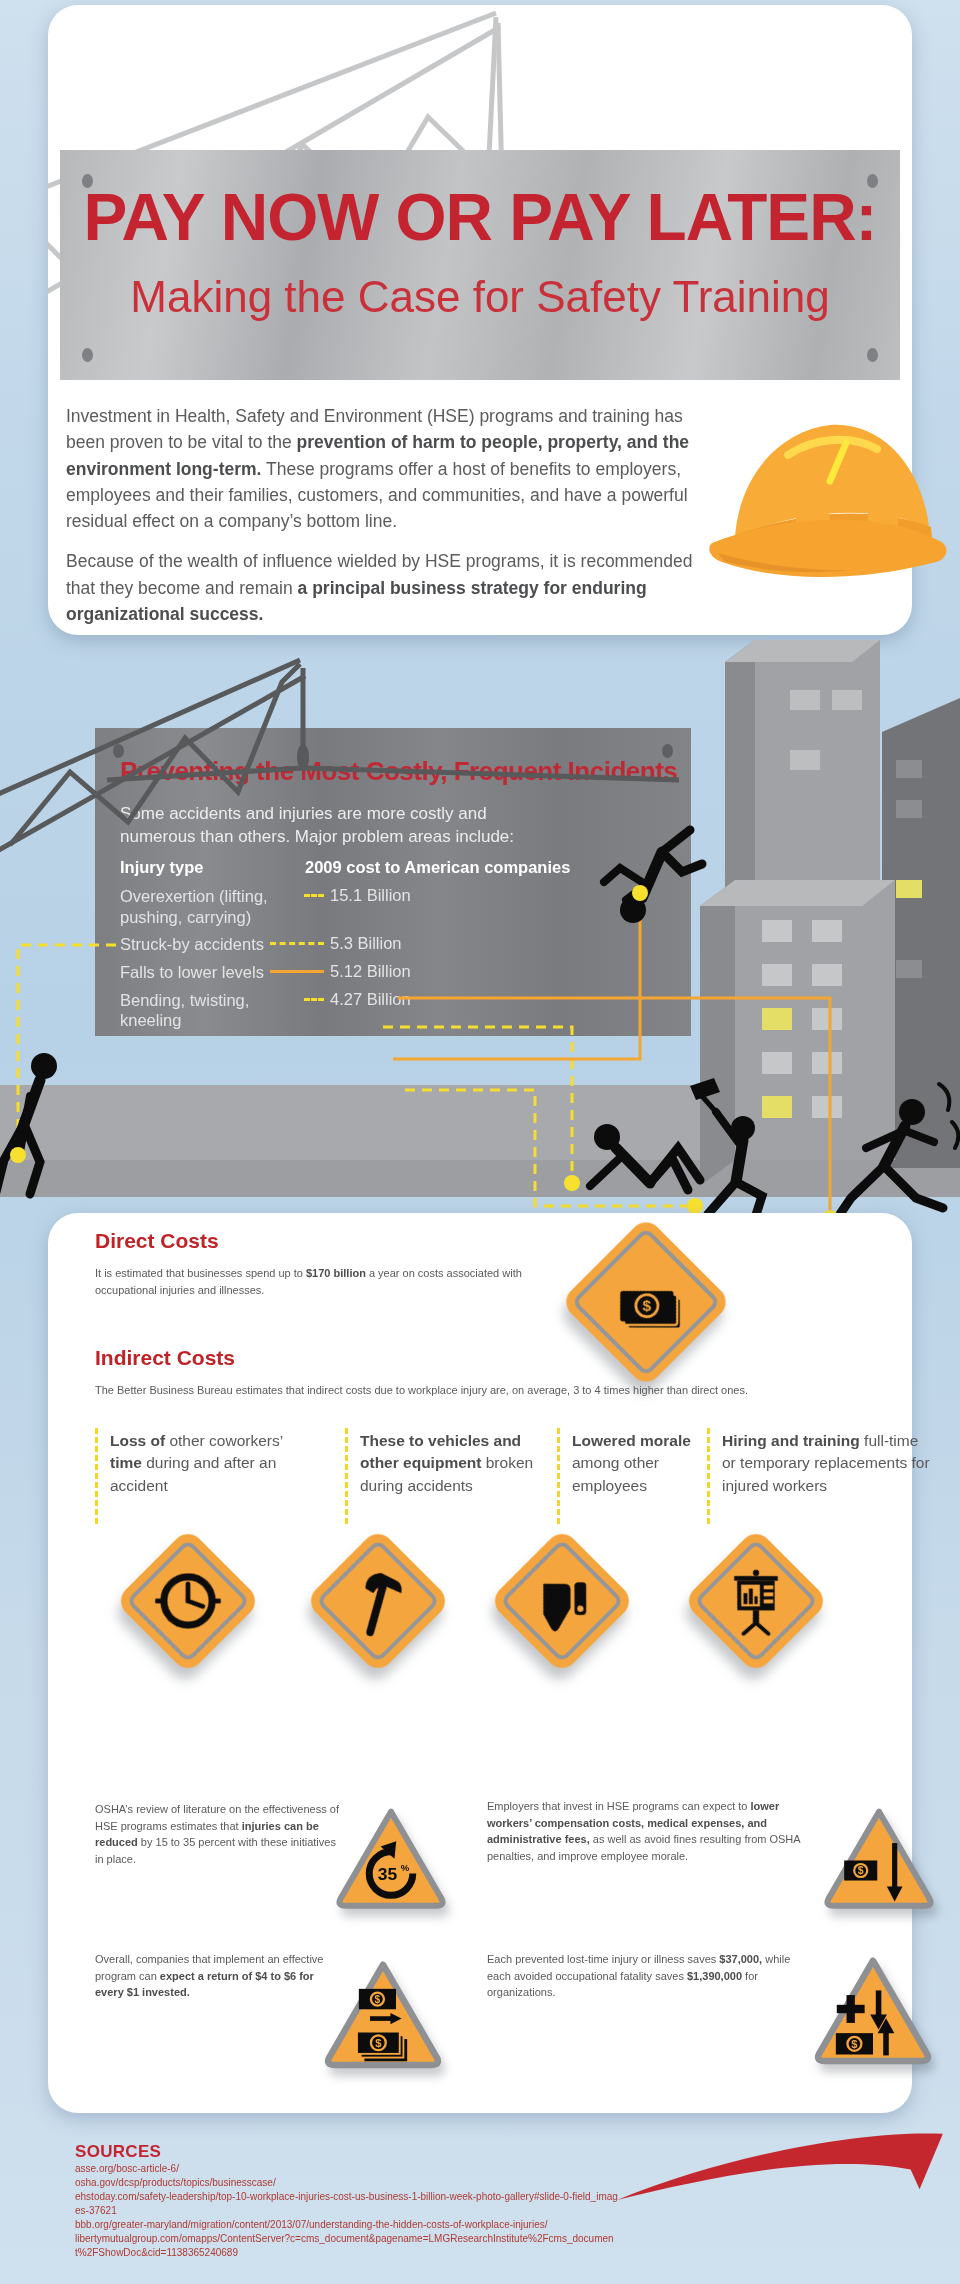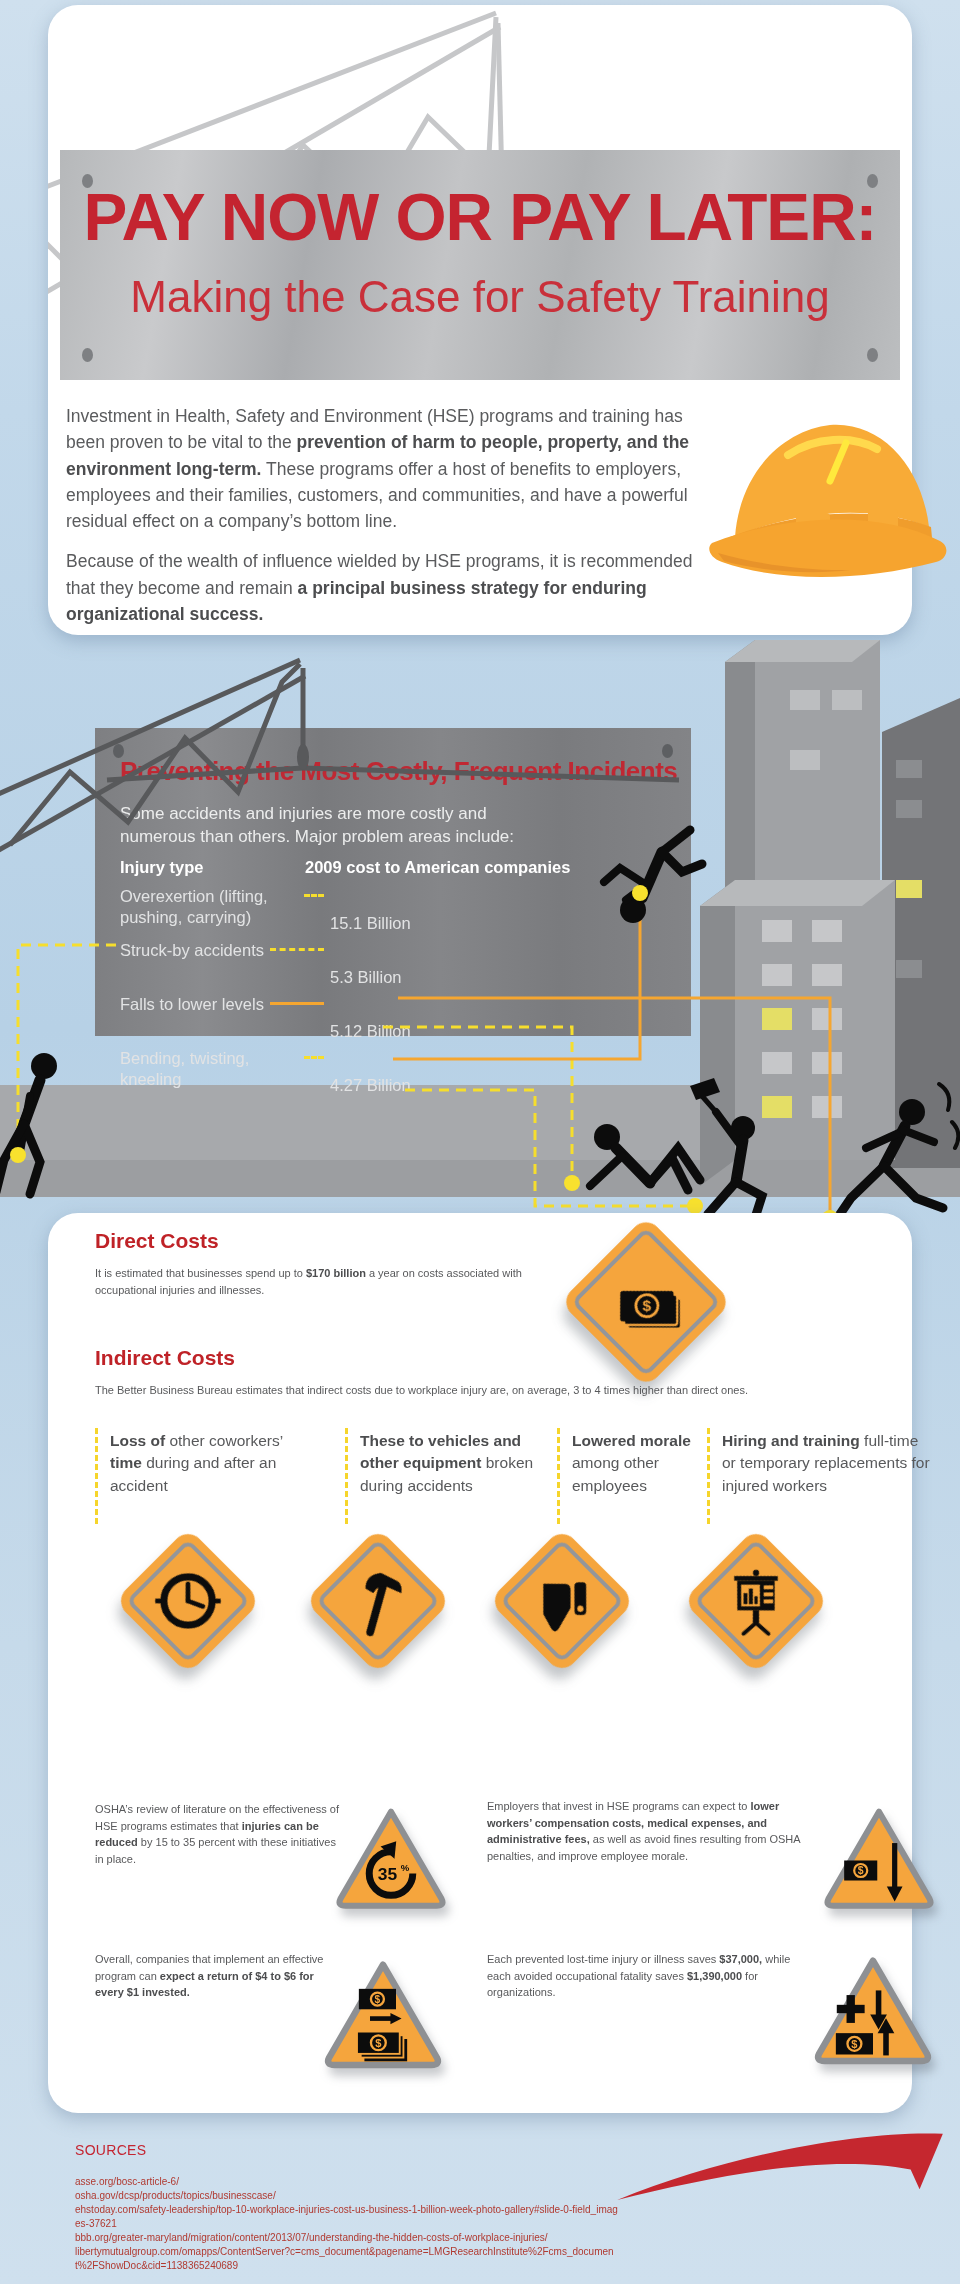--- a/index.html
+++ b/index.html
@@ -37,40 +37,40 @@
   .panel .rivet { background:#5d5f62; top:16px; }
   .panel-heading { position:absolute; left:25px; top:28px; font-size:26px; font-weight:bold; color:#c02833; letter-spacing:-.5px; }
   .panel-intro { position:absolute; left:25px; top:74px; width:440px; font-size:17px; line-height:1.38; color:#eceded; }
   .inc-table { position:absolute; left:25px; top:130px; width:546px; color:#e2e3e4; font-size:16.5px; }
   .inc-head { display:flex; font-weight:bold; color:#fff; margin-bottom:9px; }
   .inc-head .h1 { flex:0 0 185px; }
   .inc-row { display:flex; align-items:flex-start; margin-bottom:7px; }
   .inc-row .label { flex:0 0 auto; max-width:178px; line-height:1.25; }
   .inc-row .leader { flex:1 1 auto; margin:8px 6px 0 6px; border-top:3px dashed #f6de2d; }
   .inc-row .leader.solid { border-top:3px solid #f5a630; }
-  .inc-row .value { flex:0 0 336px;margin-top:28px; }
+  .inc-row .value { flex:0 0 336px; }
 
   
   .sec-h { font-size:21px; font-weight:bold; color:#bf2227; margin-bottom:12px; }
   .body-t { font-size:11px; line-height:1.5; color:#58595b; }
   .abs { position:absolute; }
 
   .cols { position:absolute; left:47px; top:215px; width:790px; }
   .col { position:absolute; top:0; border-left:3px dashed #f6d52b; padding:2px 0 6px 12px;
          font-size:15.5px; line-height:1.45; color:#58595b; min-height:96px; }
 
   .diamond { position:absolute; transform:rotate(45deg); background:#f5a53d; border-radius:16px;
              filter:drop-shadow(6px 10px 6px rgba(60,70,80,.30)); }
   .diamond .pin { position:absolute; inset:8px; border:4px solid #94969a; border-radius:9px; }
   .diamond .icon { position:absolute; inset:0; display:flex; align-items:center; justify-content:center; transform:rotate(-45deg); }
 
   .tri-wrap { position:absolute; filter:drop-shadow(4px 8px 5px rgba(60,70,80,.28)); }
 
   .footer-sources { position:absolute; left:75px; top:2142px; width:545px; }
-  .src-h { font-size:14px; font-weight:normal; color:#c42430; margin-bottom:17px; letter-spacing:.3px; }
+  .src-h { font-size:17px; font-weight:bold; color:#c42430; margin-bottom:0; letter-spacing:.3px; }
   .src-line { font-size:10px; line-height:1.4; color:#b03a31; word-break:break-all; }
 
   .logo { position:absolute; left:555px; top:2142px; width:400px; height:130px; }
   .logo-swoosh { position:absolute; left:55px; top:-12px; }
   .logo-text { position:absolute; left:0; top:52px; font-size:60px; font-weight:bold; font-style:italic; letter-spacing:-3px; white-space:nowrap; }
   .logo-red { color:#c5272f; }
   .logo-gray { color:#595a5c; }
   .logo-reg { font-size:13px; font-style:normal; color:#595a5c; letter-spacing:0; vertical-align:baseline; }
 </style>
 </head>

